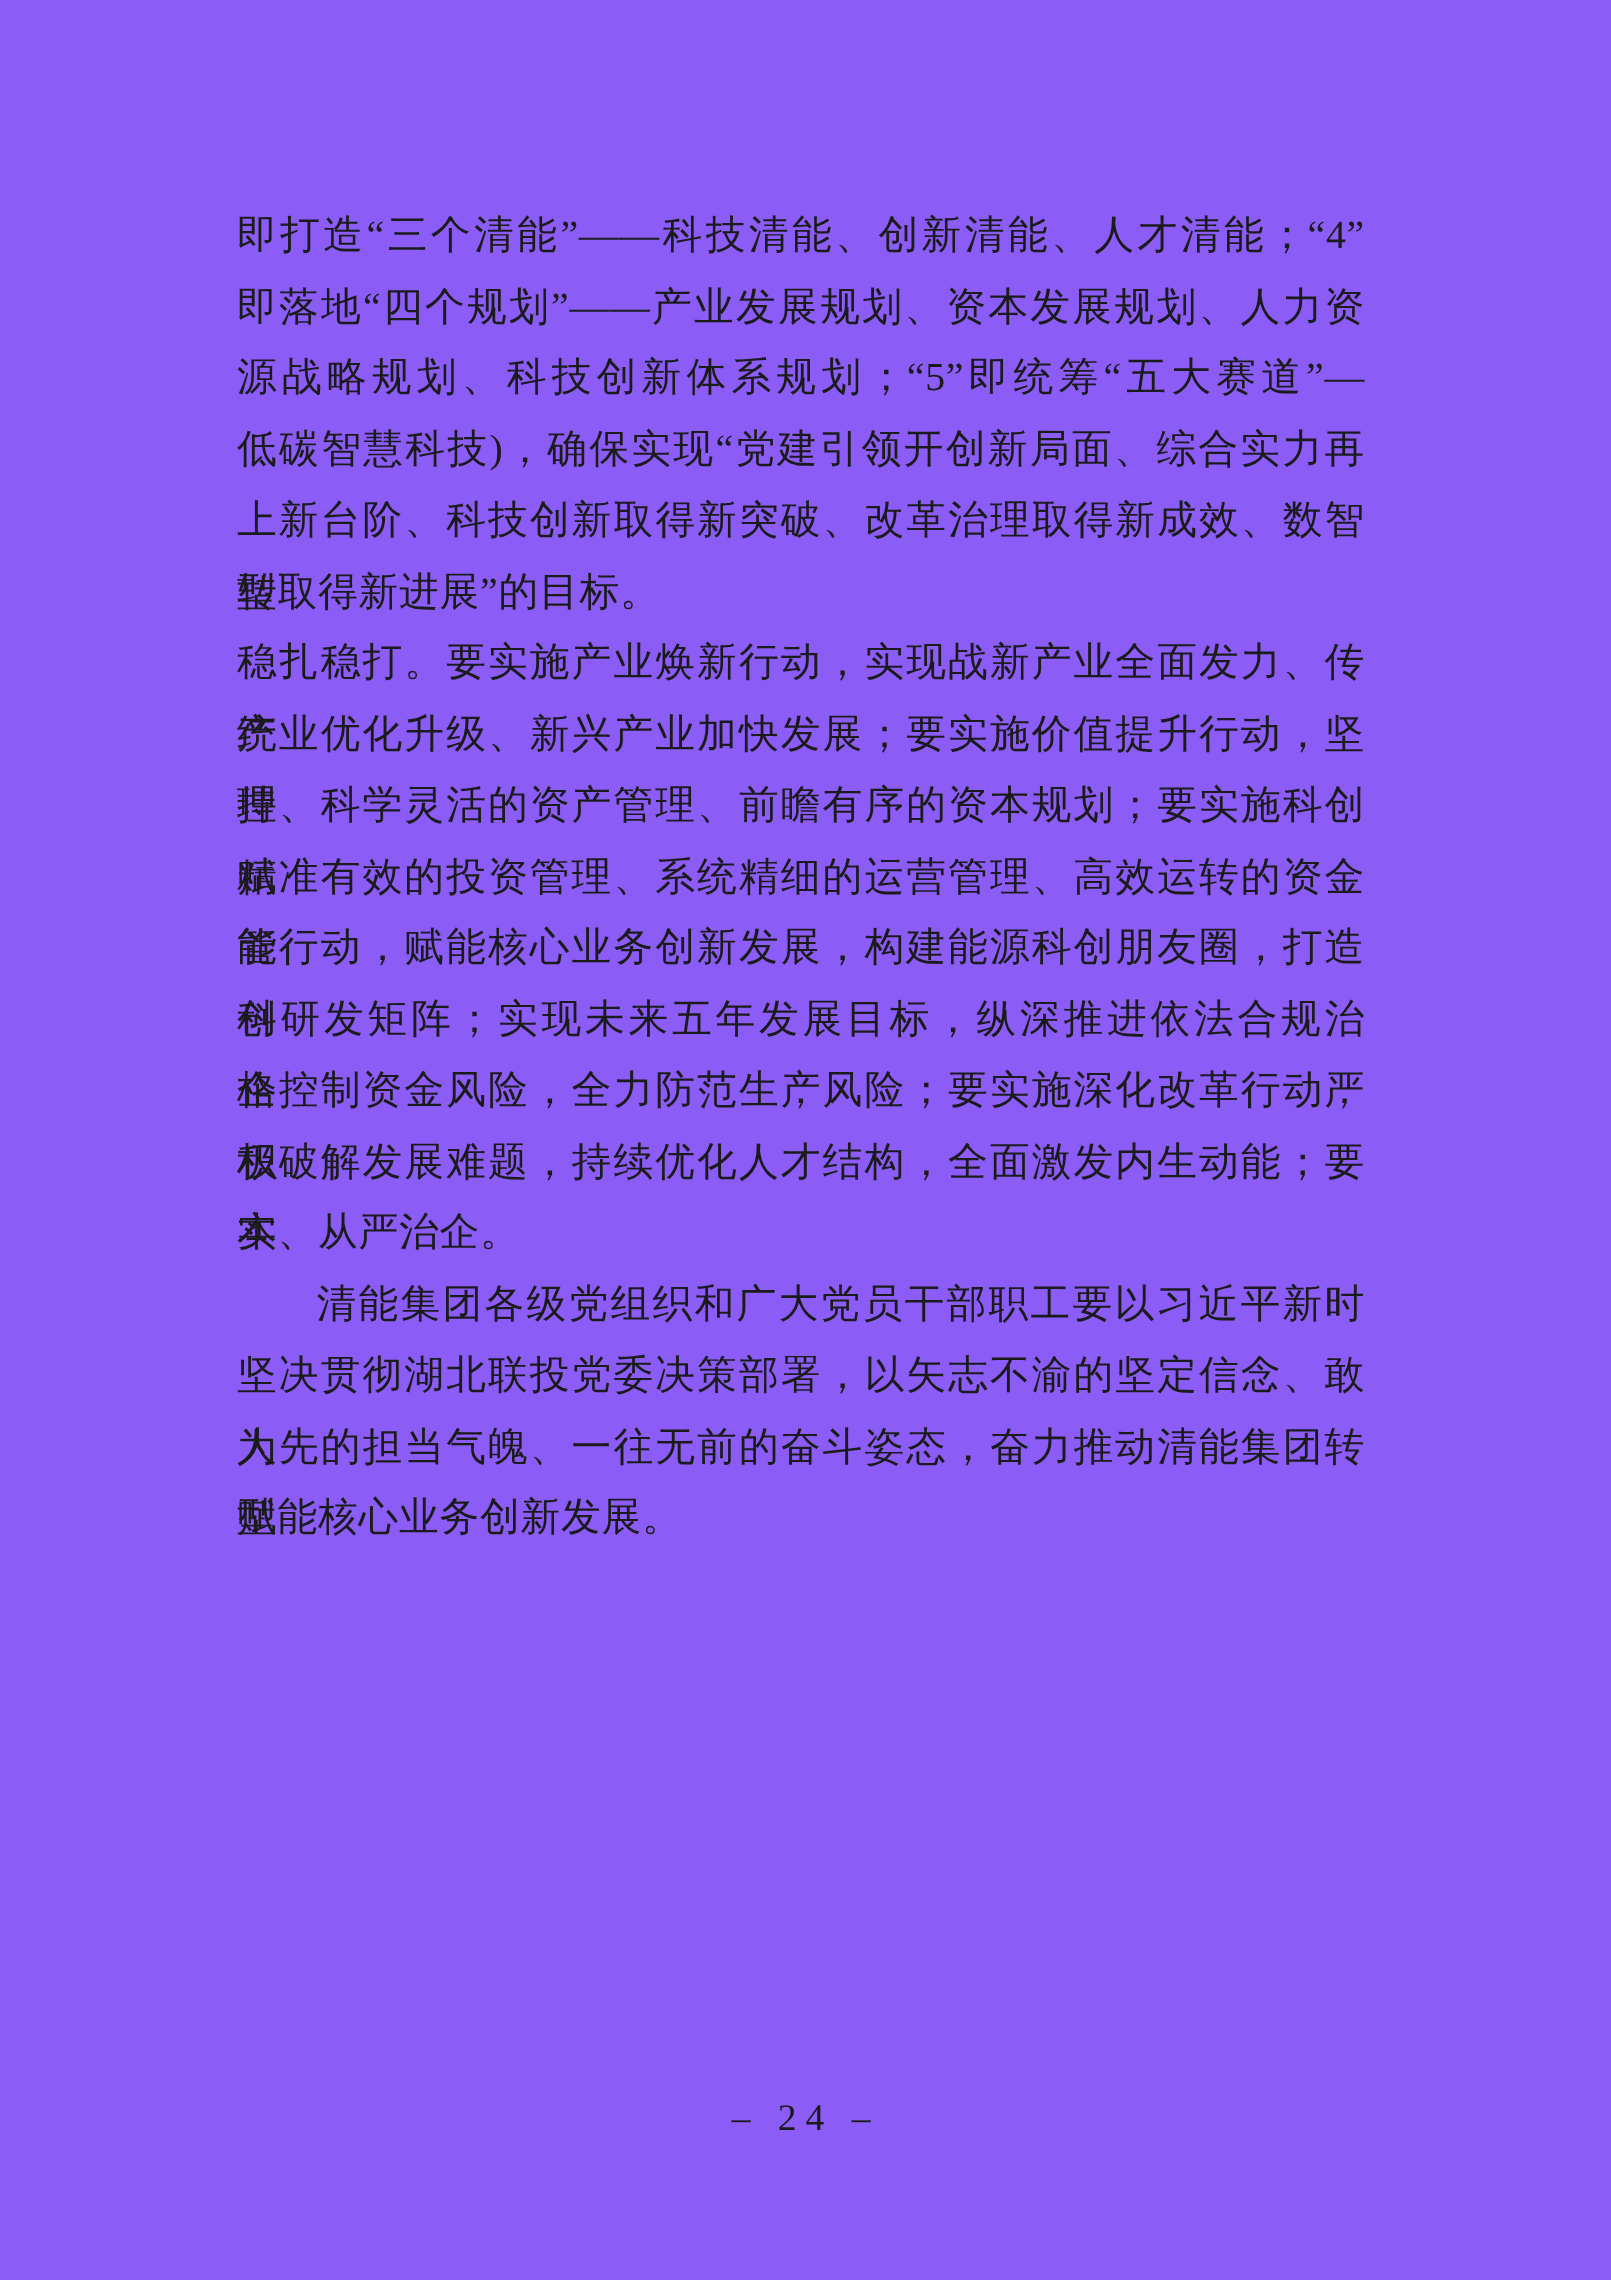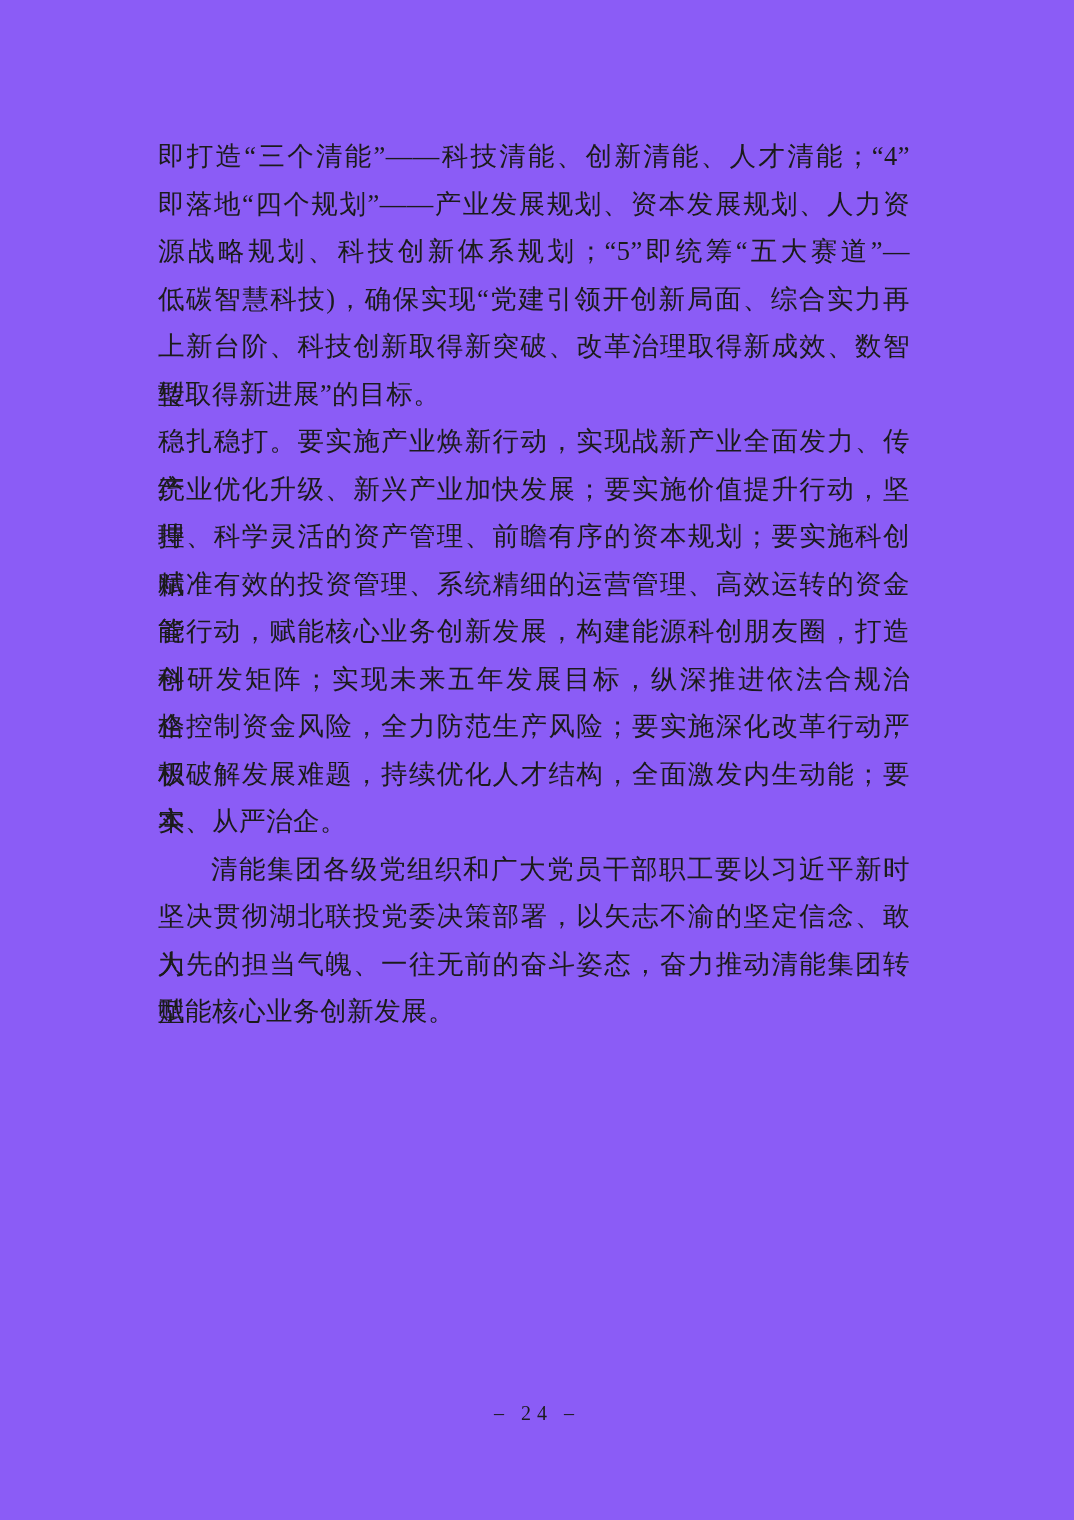--- a/index.html
+++ b/index.html
@@ -38,21 +38,21 @@
   }
   .line.indent {
     text-indent: 53px;
   }
   .footer {
     position: absolute;
     left: 0;
     top: 1398px;
     width: 100%;
     text-align: center;
-    font-size: 20px;
+    font-size: 25px;
     line-height: 30px;
     letter-spacing: 6px;
     color: #1b1b1b;
   }
 </style>
 </head>
 <body>
 
 <div class="page">
   <div class="body-text">

